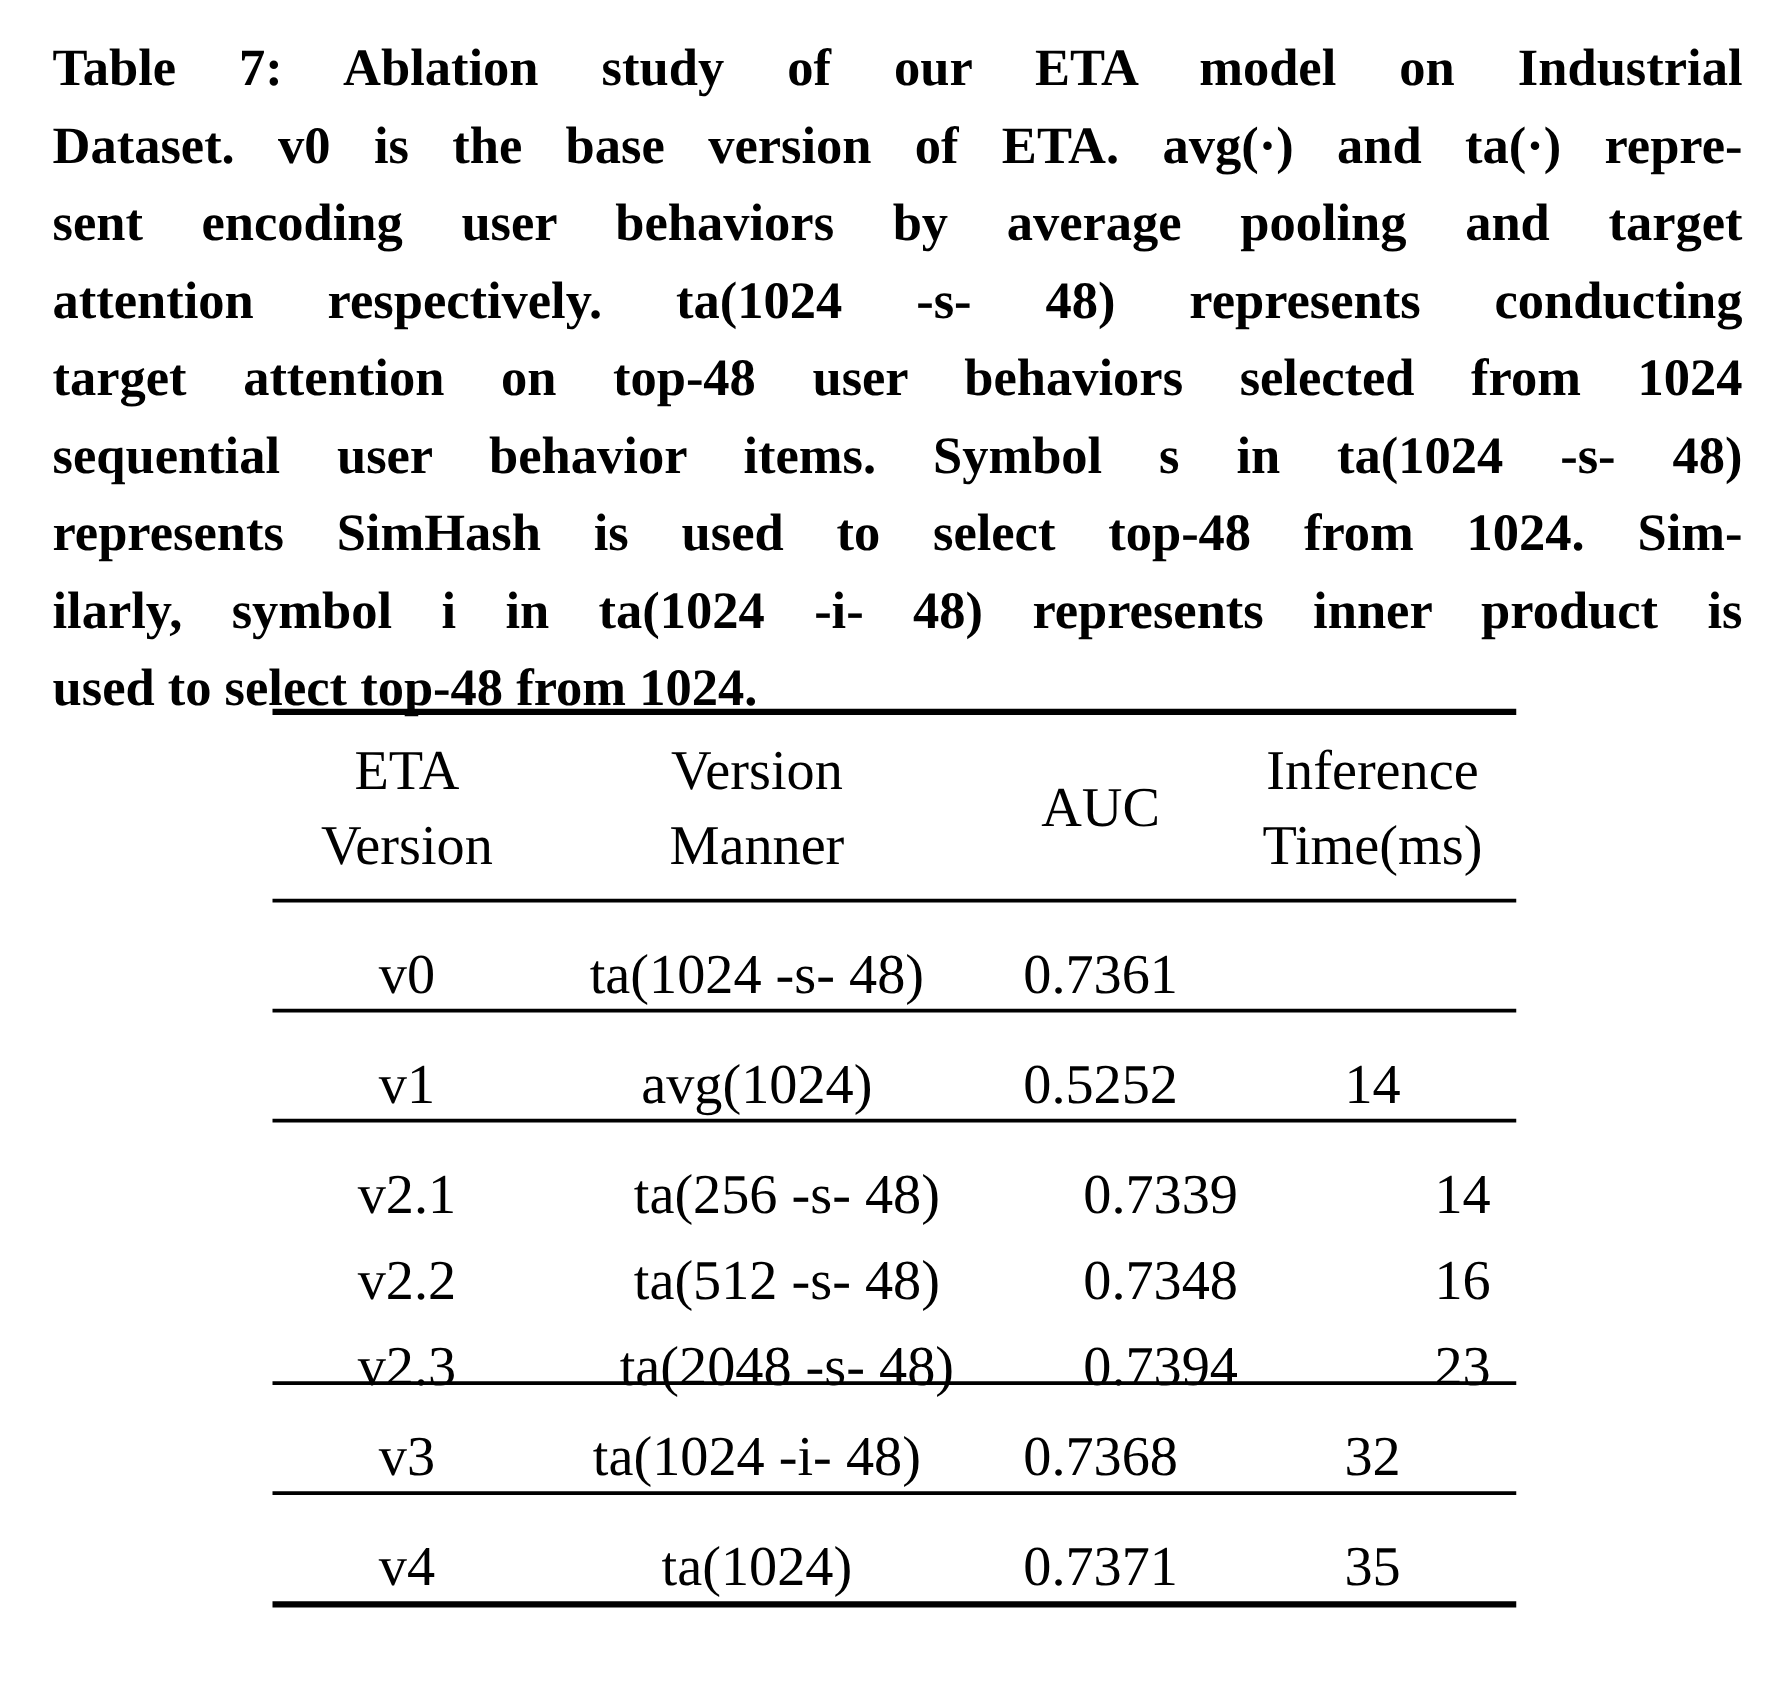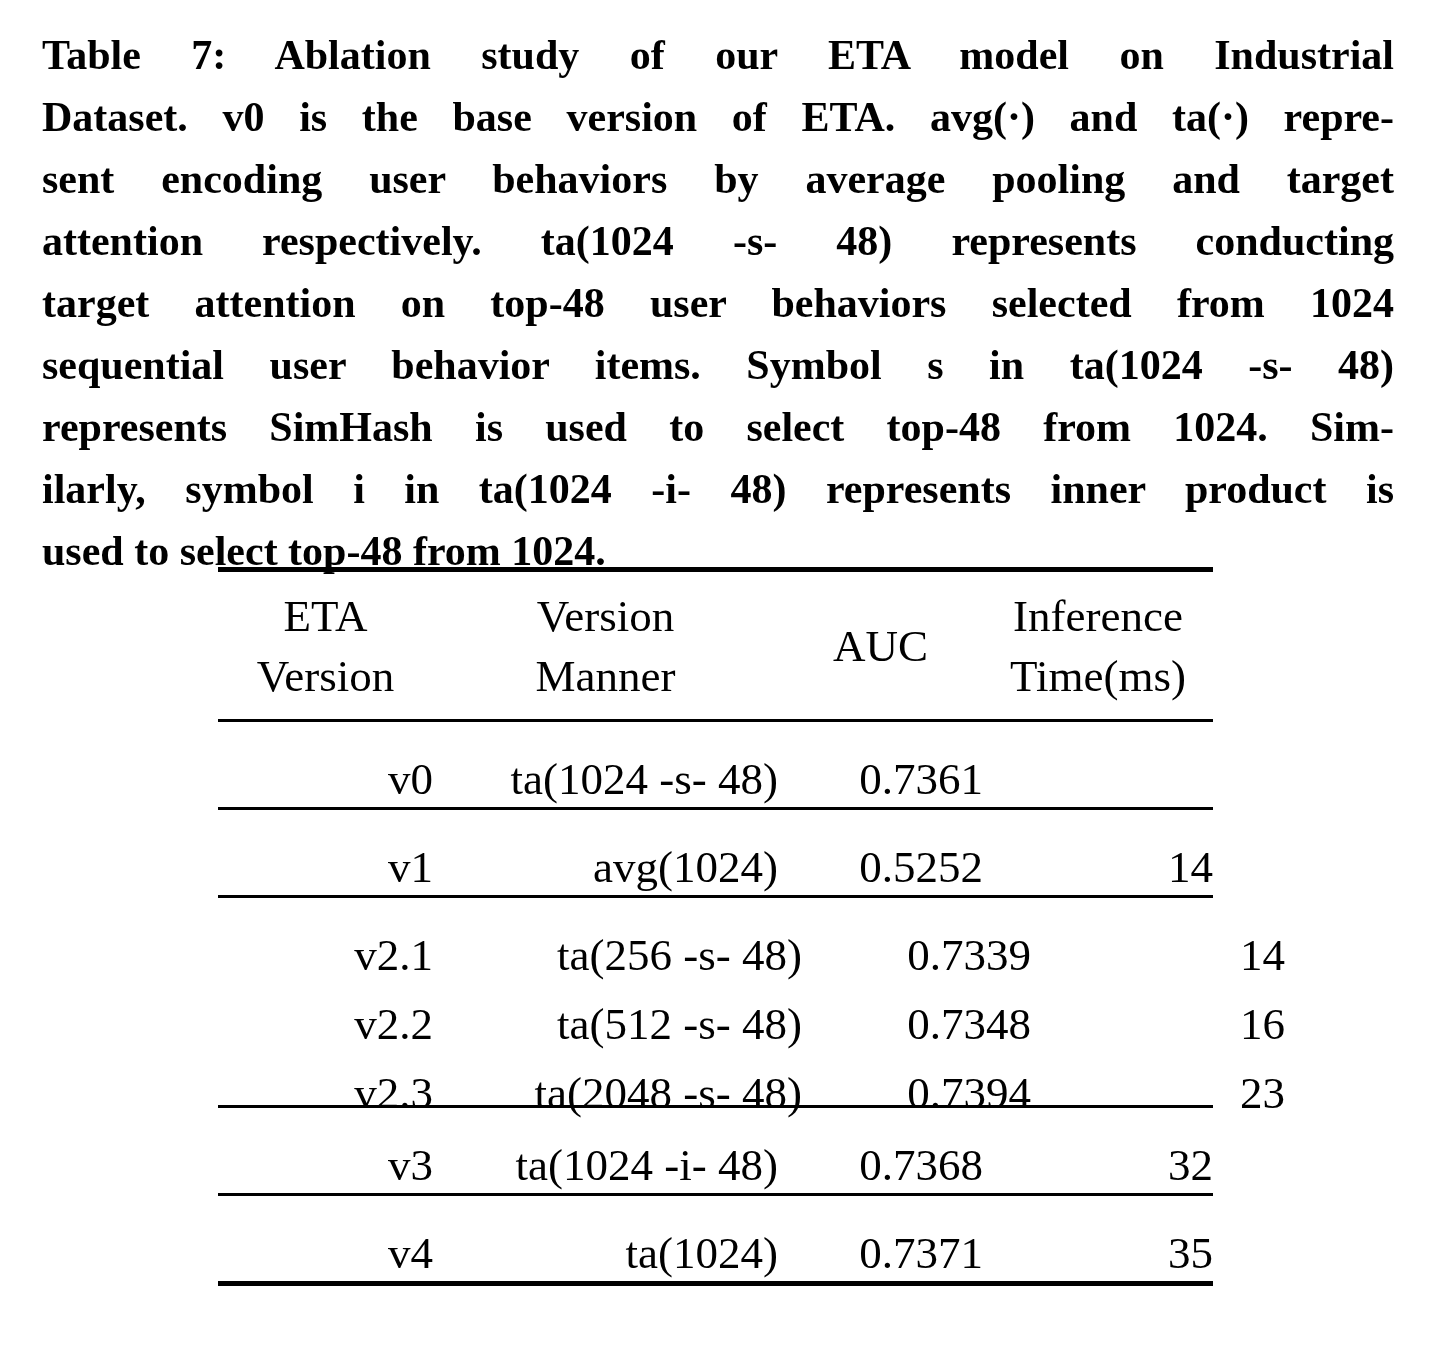--- a/index.html
+++ b/index.html
@@ -63,21 +63,21 @@
   .trow {
     display: grid;
     grid-template-columns: 215px 345px 205px 230px;
     align-items: center;
     width: 100%;
   }
   .trow.header { height: 147px; }
   .trow.single { height: 85px; }
   .trow.grouped { height: 69px; gap: 24px; }
   .cell {
-    text-align: right;
+    text-align: center;
     line-height: 1.25;
     margin-top: 29px;
   }
   .hcell {
     text-align: center;
     line-height: 60px;
   }
 </style>
 </head>
 <body>

